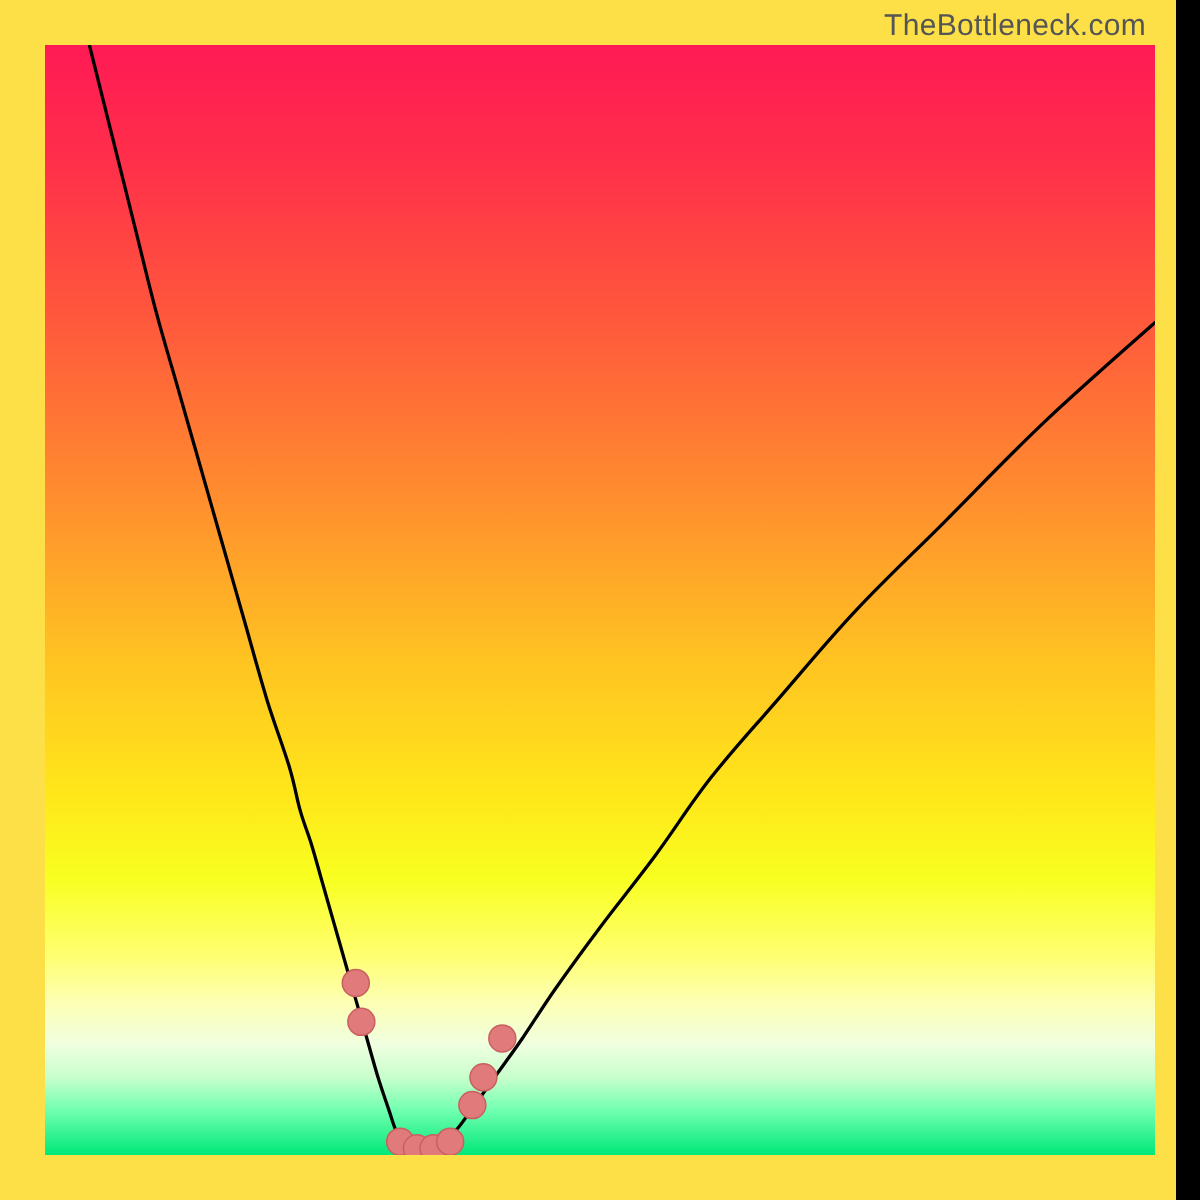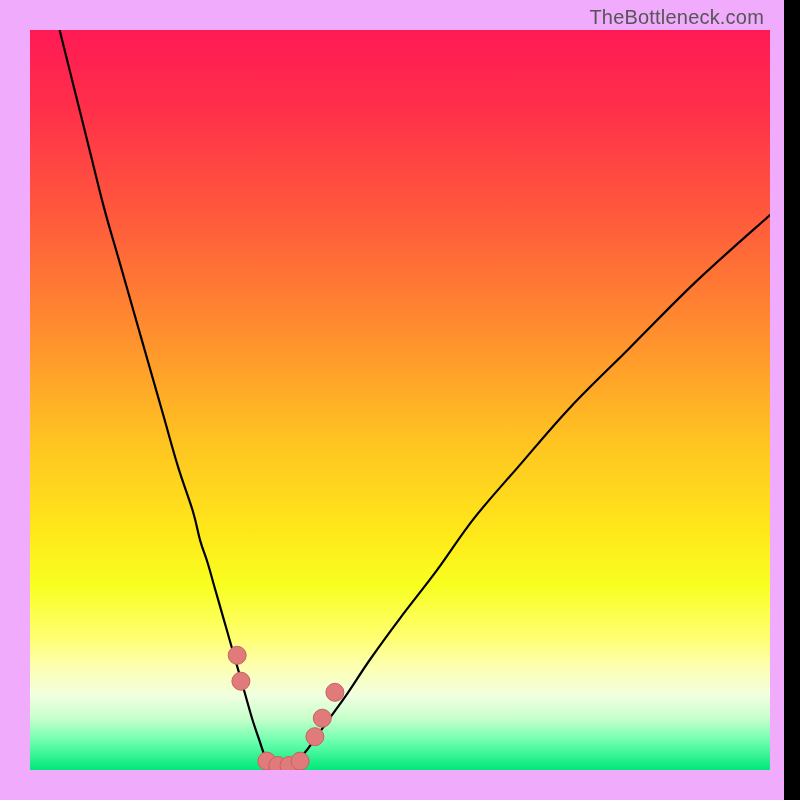--- a/index.html
+++ b/index.html
@@ -8,21 +8,21 @@
     width: 800px;
     height: 800px;
     background: #000;
     overflow: hidden;
     font-family: Arial, Helvetica, sans-serif;
   }
   .frame {
     position: absolute;
     left: 0; top: 0;
     width: 784px; height: 800px;
-    background: #f0abfc;
+    background: #fde047;
   }
   .plot {
     position: absolute;
     left: 30px;
     top: 30px;
     width: 740px;
     height: 740px;
     overflow: hidden;
   }
   .watermark {

